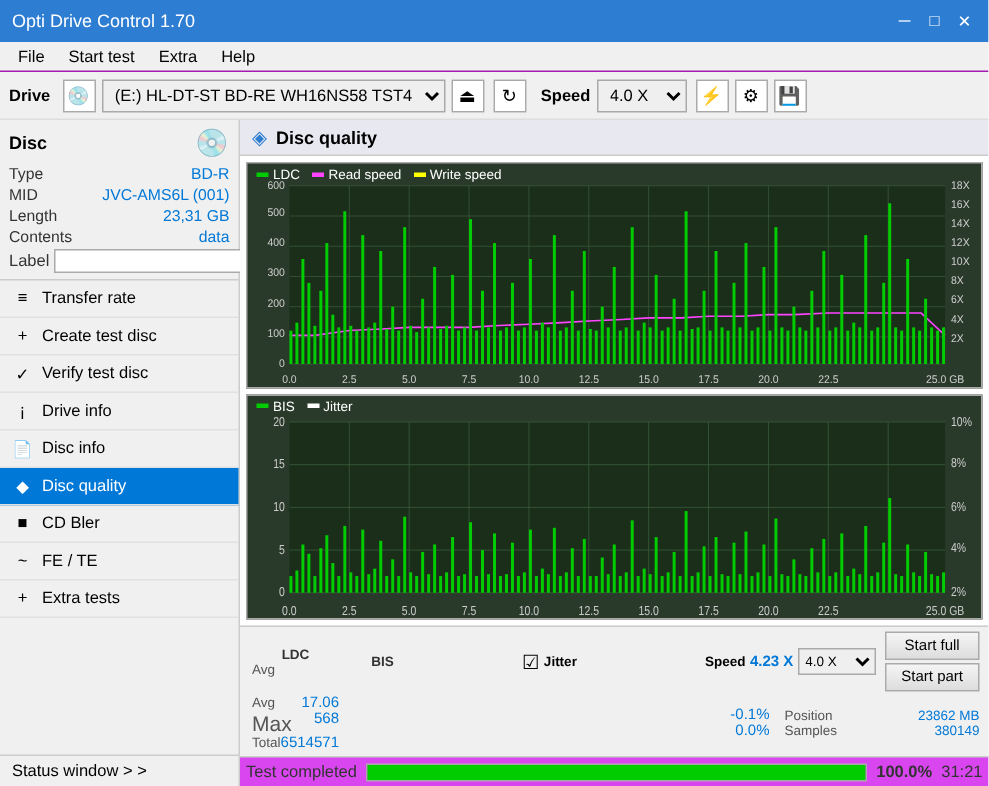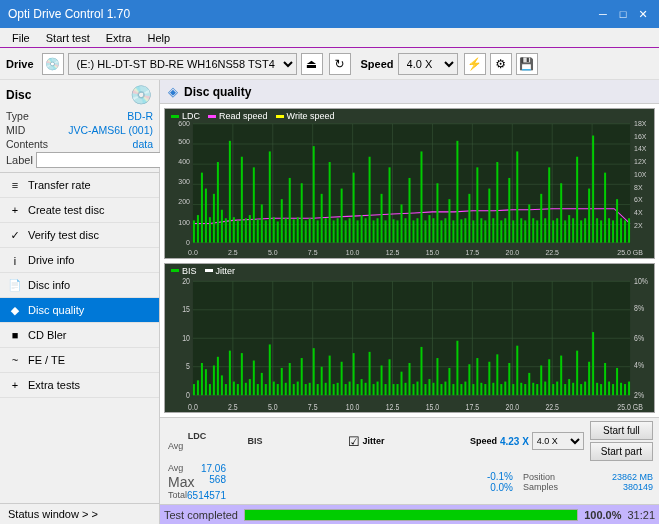--- a/index.html
+++ b/index.html
@@ -246,21 +246,21 @@
       background: linear-gradient(to bottom, #f5f5f5, #ddd);
       border: 1px solid #aaa;
       padding: 3px 10px;
       font-size: 10px;
       cursor: pointer;
       white-space: nowrap;
     }
 
     
     .bottom-status {
-      background: #c4b5fd;
+      background: #d946ef;
       border-top: 1px solid #ccc;
       display: flex;
       align-items: center;
       padding: 2px 4px;
       gap: 6px;
       height: 20px;
     }
     .status-text { font-size: 11px; color: #333; }
     .progress-bar-outer {
       flex: 1;
@@ -322,20 +322,24 @@
         <span class="disc-panel-title">Disc</span>
         <span class="disc-icon">💿</span>
       </div>
       <div class="disc-row">
         <span class="disc-row-label">Type</span>
         <span class="disc-row-value">BD-R</span>
       </div>
       <div class="disc-row">
         <span class="disc-row-label">MID</span>
         <span class="disc-row-value">JVC-AMS6L (001)</span>
+      </div>
+      <div class="disc-row">
+        <span class="disc-row-label">Length</span>
+        <span class="disc-row-value">23,31 GB</span>
       </div>
       <div class="disc-row">
         <span class="disc-row-label">Contents</span>
         <span class="disc-row-value">data</span>
       </div>
       <div class="label-row">
         <span class="disc-row-label">Label</span>
         <input class="label-input" type="text" style="">
         <button class="label-search-btn">🔍</button>
       </div>

